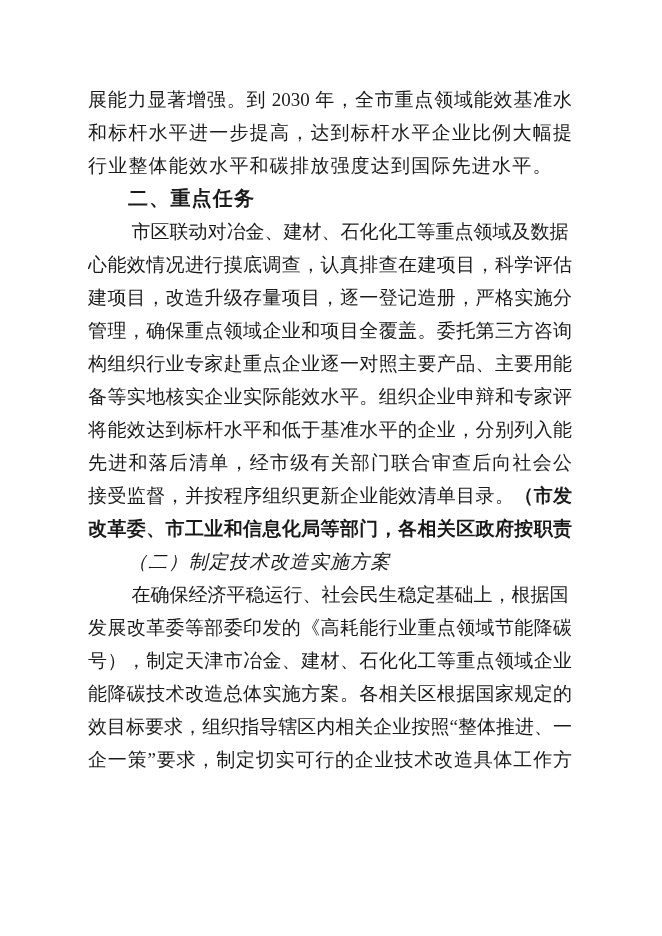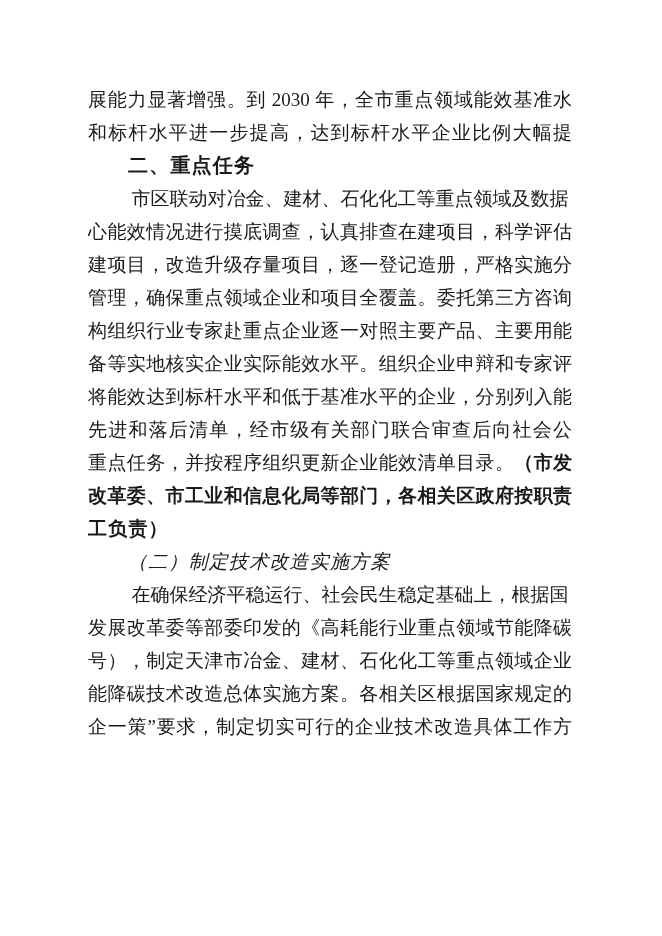--- a/index.html
+++ b/index.html
@@ -56,32 +56,33 @@
     font-weight: bold;
   }
 </style>
 </head>
 <body>
 
 <div class="page">
   <div class="textblock">
       <div class="line body"><span>展能力显著增强。到 2030 年，全市重点领域能效基准水平</span></div>
       <div class="line body"><span>和标杆水平进一步提高，达到标杆水平企业比例大幅提高，</span></div>
+      <div class="line body nojust"><span>行业整体能效水平和碳排放强度达到国际先进水平。</span></div>
       <div class="line heading indent nojust"><span class="b">二、重点任务</span></div>
       <div class="line body indent"><span>市区联动对冶金、建材、石化化工等重点领域及数据中</span></div>
       <div class="line body"><span>心能效情况进行摸底调查，认真排查在建项目，科学评估拟</span></div>
       <div class="line body"><span>建项目，改造升级存量项目，逐一登记造册，严格实施分类</span></div>
       <div class="line body"><span>管理，确保重点领域企业和项目全覆盖。委托第三方咨询机</span></div>
       <div class="line body"><span>构组织行业专家赴重点企业逐一对照主要产品、主要用能设</span></div>
       <div class="line body"><span>备等实地核实企业实际能效水平。组织企业申辩和专家评审，</span></div>
       <div class="line body"><span>将能效达到标杆水平和低于基准水平的企业，分别列入能效</span></div>
       <div class="line body"><span>先进和落后清单，经市级有关部门联合审查后向社会公开、</span></div>
-      <div class="line body"><span>重点任务，并按程序组织更新企业能效清单目录。</span><span class="b">（市发展</span></div>
+      <div class="line body"><span>接受监督，并按程序组织更新企业能效清单目录。</span><span class="b">（市发展</span></div>
       <div class="line boldnote"><span class="b">改革委、市工业和信息化局等部门，各相关区政府按职责分</span></div>
-      <div class="line boldnote nojust"><span class="b">工负责）</span></div>
       <div class="line kaiti indent nojust"><span>（二）制定技术改造实施方案</span></div>
       <div class="line body indent"><span>在确保经济平稳运行、社会民生稳定基础上，根据国家</span></div>
       <div class="line body"><span>发展改革委等部委印发的《高耗能行业重点领域节能降碳改</span></div>
       <div class="line body"><span>号），制定天津市冶金、建材、石化化工等重点领域企业节</span></div>
       <div class="line body"><span>能降碳技术改造总体实施方案。各相关区根据国家规定的能</span></div>
+      <div class="line body"><span>效目标要求，组织指导辖区内相关企业按照“整体推进、一</span></div>
       <div class="line body"><span>企一策”要求，制定切实可行的企业技术改造具体工作方案，</span></div>
     </div>
 </div>
 
 </body></html>

